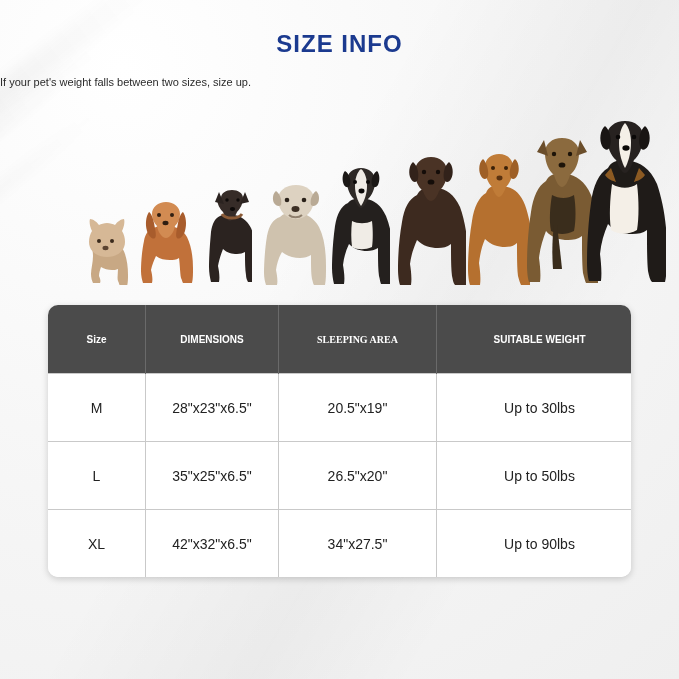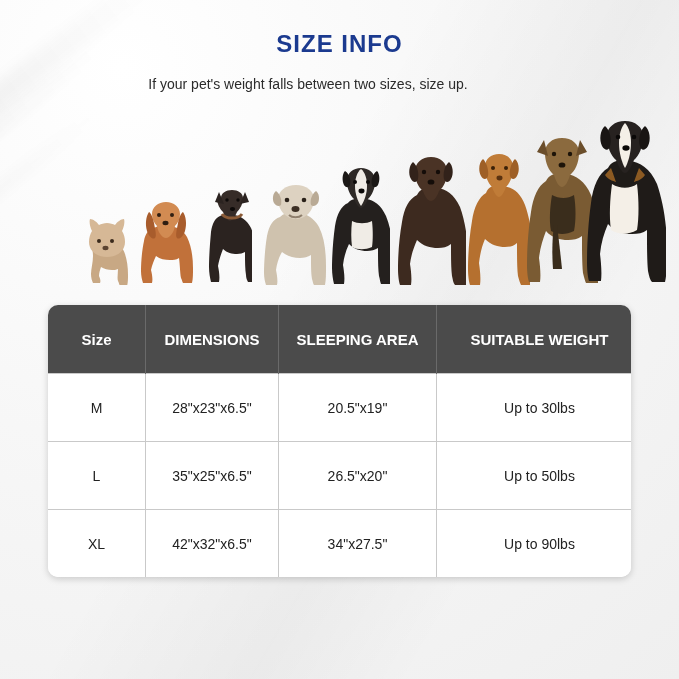--- a/index.html
+++ b/index.html
@@ -43,22 +43,22 @@
     font-size: 24px;
     font-weight: bold;
     letter-spacing: 1px;
     color: #1b3a8f;
   }
   .subtitle {
     position: absolute;
     top: 76px;
     left: 0;
     width: 616px;
-    text-align: center;
-    font-size: 14px;
+    text-align: left;
+    font-size: 11px;
     color: #2b2b2b;
   }
 
   
   .dogs {
     position: absolute;
     left: 60px;
     top: 110px;
     width: 565px;
     height: 175px;
@@ -81,21 +81,21 @@
     background: #fff;
   }
   table {
     border-collapse: collapse;
     width: 100%;
     table-layout: fixed;
   }
   thead th {
     background: #4b4b4b;
     color: #ffffff;
-    font-size: 15px;
+    font-size: 10px;
     font-weight: bold;
     height: 66px;
     text-align: center;
     vertical-align: middle;
     border-right: 1px solid #6a6a6a;
   }
   thead th:last-child { border-right: none; }
   tbody td {
     height: 65px;
     text-align: center;
@@ -103,21 +103,21 @@
     font-size: 14px;
     color: #222;
     border-right: 1px solid #c9c9c9;
     border-top: 1px solid #c9c9c9;
     background: #ffffff;
   }
   tbody td:last-child { border-right: none; }
   tbody tr:last-child td { border-bottom: none; }
   .col-size   { width: 95px; }
   .col-dim    { width: 130px; }
-  .col-sleep  { width: 155px; }
+  .col-sleep  { width: 155px; font-family: Liberation Serif, serif; }
   .col-weight { width: 203px; }
 </style>
 </head>
 <body>
 
 <div class="page">
 
   <div class="streak s1"></div>
   <div class="streak s2"></div>
   <div class="streak s3"></div>

